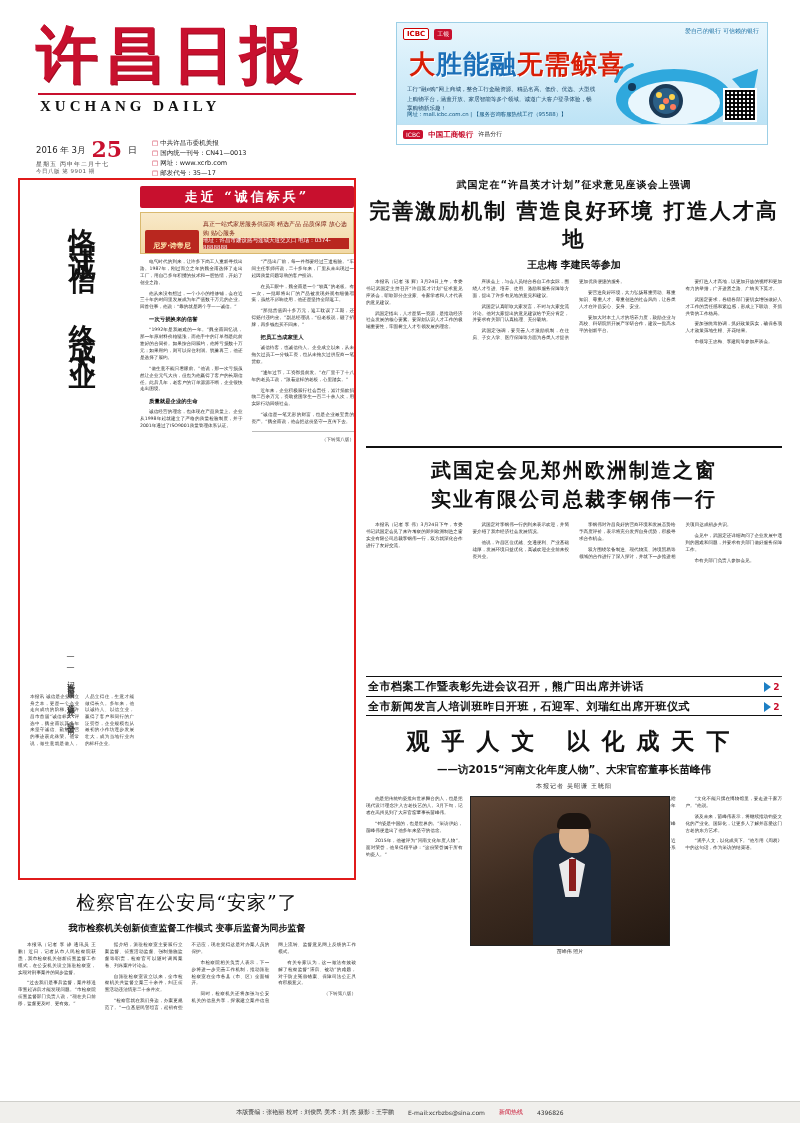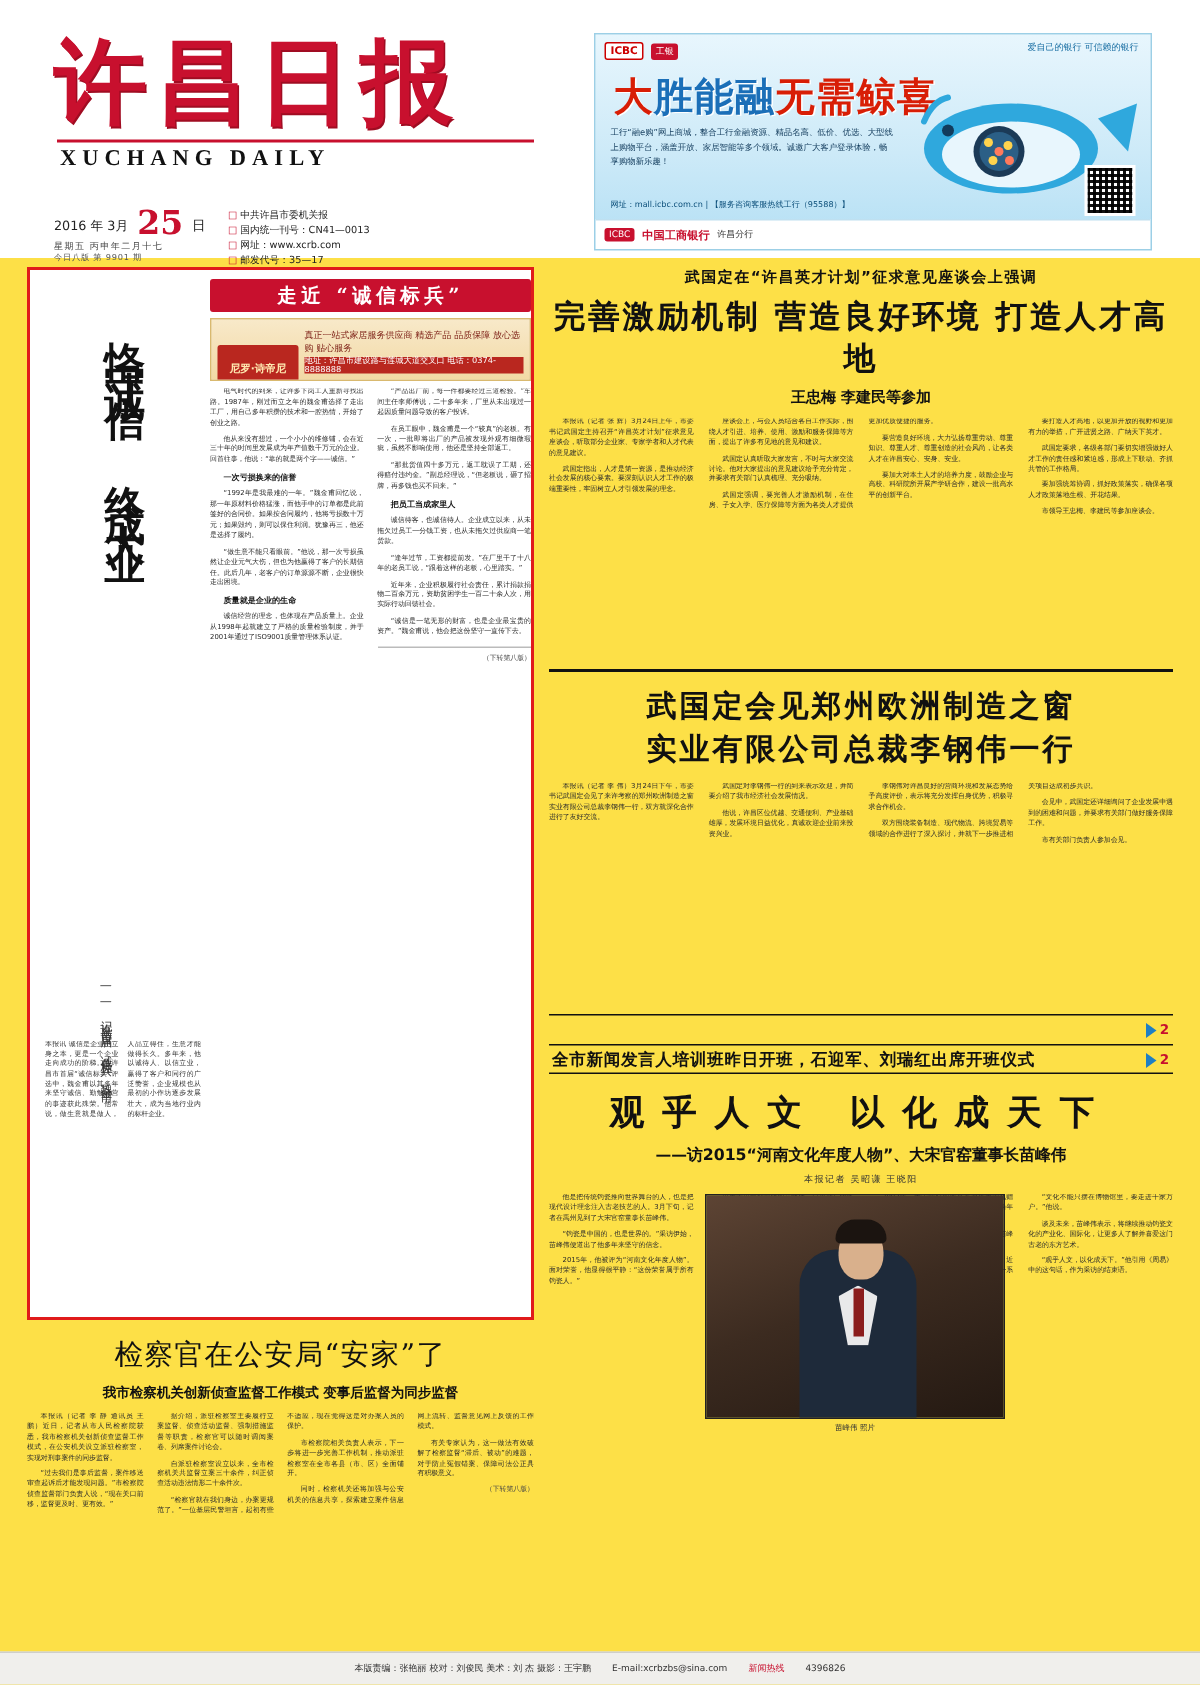--- a/index.html
+++ b/index.html
@@ -5,21 +5,21 @@
   * { box-sizing: border-box; }
   html, body {
     margin: 0; padding: 0;
     width: 800px; height: 1123px;
     background: #e8e8e6;
     font-family: "DejaVu Sans", "Liberation Sans", sans-serif;
   }
   .page {
     position: relative;
     width: 800px; height: 1123px;
-    background: #fde047;
+    background: #ffffff;
     overflow: hidden;
     padding-left: 47px;
   }
 
   
   .masthead {
     position: absolute; left: 0; top: 0; width: 800px; height: 172px;
     background: #fff;
   }
   .logo-block {
@@ -61,21 +61,21 @@
 
   .meta-col {
     position: absolute; left: 152px; top: 138px; width: 240px;
     font-size: 6.5px; line-height: 1.55; color: #222;
   }
   .meta-col div { white-space: nowrap; }
   .meta-bullet::before { content: "□ "; color: #c8102e; }
 
   
   .ad {
-    position: absolute; left: 396px; top: 22px; width: 372px; height: 145px;
+    position: absolute; left: 396px; top: 22px; width: 372px; height: 123px;
     border: 1px solid #9ccfe6;
     background: linear-gradient(180deg,#e8f6fd 0%, #cdeaf8 55%, #b3dff4 100%);
     overflow: hidden;
   }
   .ad-top {
     position: absolute; left: 0; top: 0; width: 100%; height: 22px;
     display: flex; align-items: center; gap: 5px; padding-left: 6px;
   }
   .icbc-badge {
     background: #fff; border: 1px solid #c00; color: #c00;
@@ -482,20 +482,21 @@
         <p>他说，许昌区位优越、交通便利、产业基础雄厚，发展环境日益优化，真诚欢迎企业前来投资兴业。</p>
         <p>李钢伟对许昌良好的营商环境和发展态势给予高度评价，表示将充分发挥自身优势，积极寻求合作机会。</p>
         <p>双方围绕装备制造、现代物流、跨境贸易等领域的合作进行了深入探讨，并就下一步推进相关项目达成初步共识。</p>
         <p>会见中，武国定还详细询问了企业发展中遇到的困难和问题，并要求有关部门做好服务保障工作。</p>
         <p>市有关部门负责人参加会见。</p>
       </div>
     </div>
 
     <div class="briefs">
       <div class="brief">
+        <span>全市档案工作暨表彰先进会议召开，熊广田出席并讲话</span>
         <span class="arrow">
           <span class="tri"></span>
           <span class="num">2</span>
         </span>
       </div>
       <div class="brief">
         <span>全市新闻发言人培训班昨日开班，石迎军、刘瑞红出席开班仪式</span>
         <span class="arrow">
           <span class="tri"></span>
           <span class="num">2</span>

